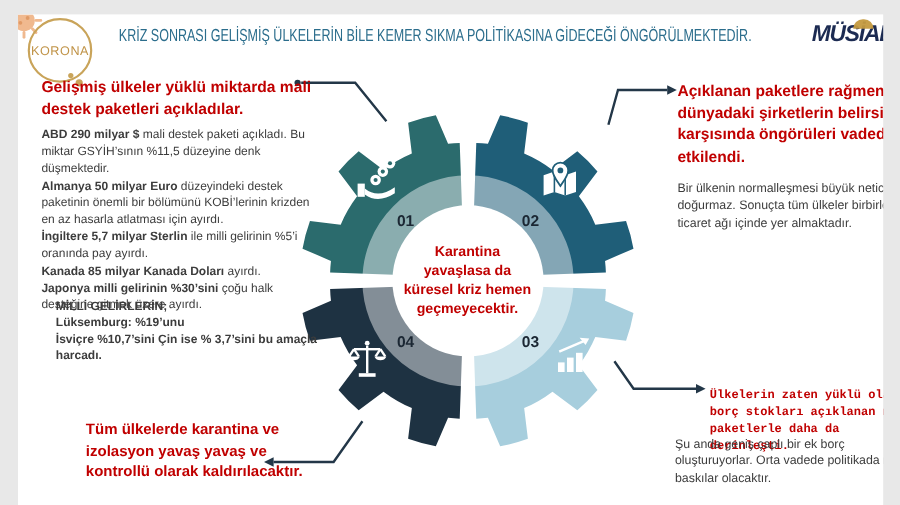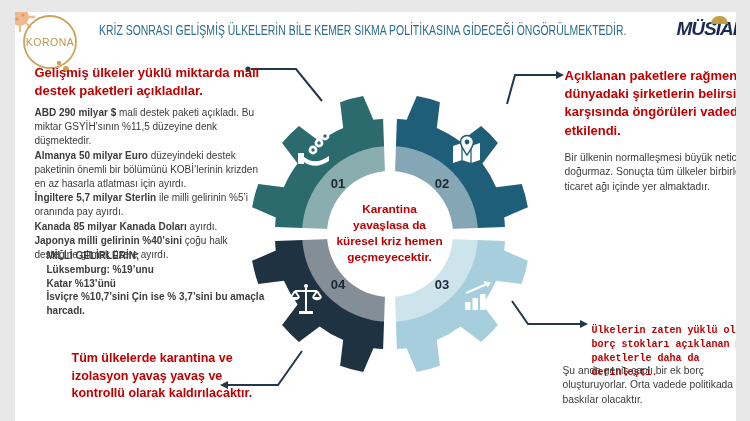--- a/index.html
+++ b/index.html
@@ -156,26 +156,25 @@
   </svg>
 
   <div class="abs center-circle">Karantina yavaşlasa da küresel kriz hemen geçmeyecektir.</div>
 
   <div class="abs red-heading left-heading">Gelişmiş ülkeler yüklü miktarda mali destek paketleri açıkladılar.</div>
   <div class="abs left-body">
     <p><span class="b">ABD 290 milyar $</span><span> mali destek paketi açıkladı. Bu miktar GSYİH’sının  %11,5 düzeyine denk düşmektedir.</span></p>
     <p><span class="b">Almanya 50 milyar Euro</span><span> düzeyindeki destek paketinin önemli bir bölümünü KOBİ’lerinin krizden en az hasarla atlatması için ayırdı.</span></p>
     <p><span class="b">İngiltere 5,7 milyar Sterlin</span><span> ile milli gelirinin %5’i oranında pay ayırdı.</span></p>
     <p><span class="b">Kanada 85 milyar Kanada Doları</span><span> ayırdı.</span></p>
-    <p><span class="b">Japonya milli gelirinin %40’sini</span><span> çoğu halk desteğine gitmek üzere ayırdı.</span></p>
+    <p><span class="b">Japonya milli gelirinin %30’sini</span><span> çoğu halk desteğine gitmek üzere ayırdı.</span></p>
   </div>
   <div class="abs income">
     <div>MİLLİ GELİRLERİN;</div>
     <div>Lüksemburg: %19’unu</div>
-    <div>Katar %13’ünü</div>
     <div>İsviçre %10,7’sini Çin ise % 3,7’sini bu amaçla harcadı.</div>
   </div>
 
   <div class="abs red-heading right-heading">Açıklanan paketlere rağmen dünyadaki şirketlerin belirsizlik karşısında öngörüleri vadede etkilendi.</div>
   <div class="abs right-body">Bir ülkenin normalleşmesi büyük neticeler doğurmaz. Sonuçta tüm ülkeler birbirleri ile ticaret ağı içinde yer almaktadır.</div>
 
   <div class="abs red-heading br-heading">Ülkelerin zaten yüklü olan borç stokları açıklanan mali paketlerle daha da derinleşti.</div>
   <div class="abs br-body">Şu anda geniş çaplı bir ek borç oluşturuyorlar. Orta vadede politikada mali baskılar olacaktır.</div>
 
   <div class="abs red-heading bl-note">Tüm ülkelerde karantina ve izolasyon yavaş yavaş ve kontrollü olarak kaldırılacaktır.</div>

